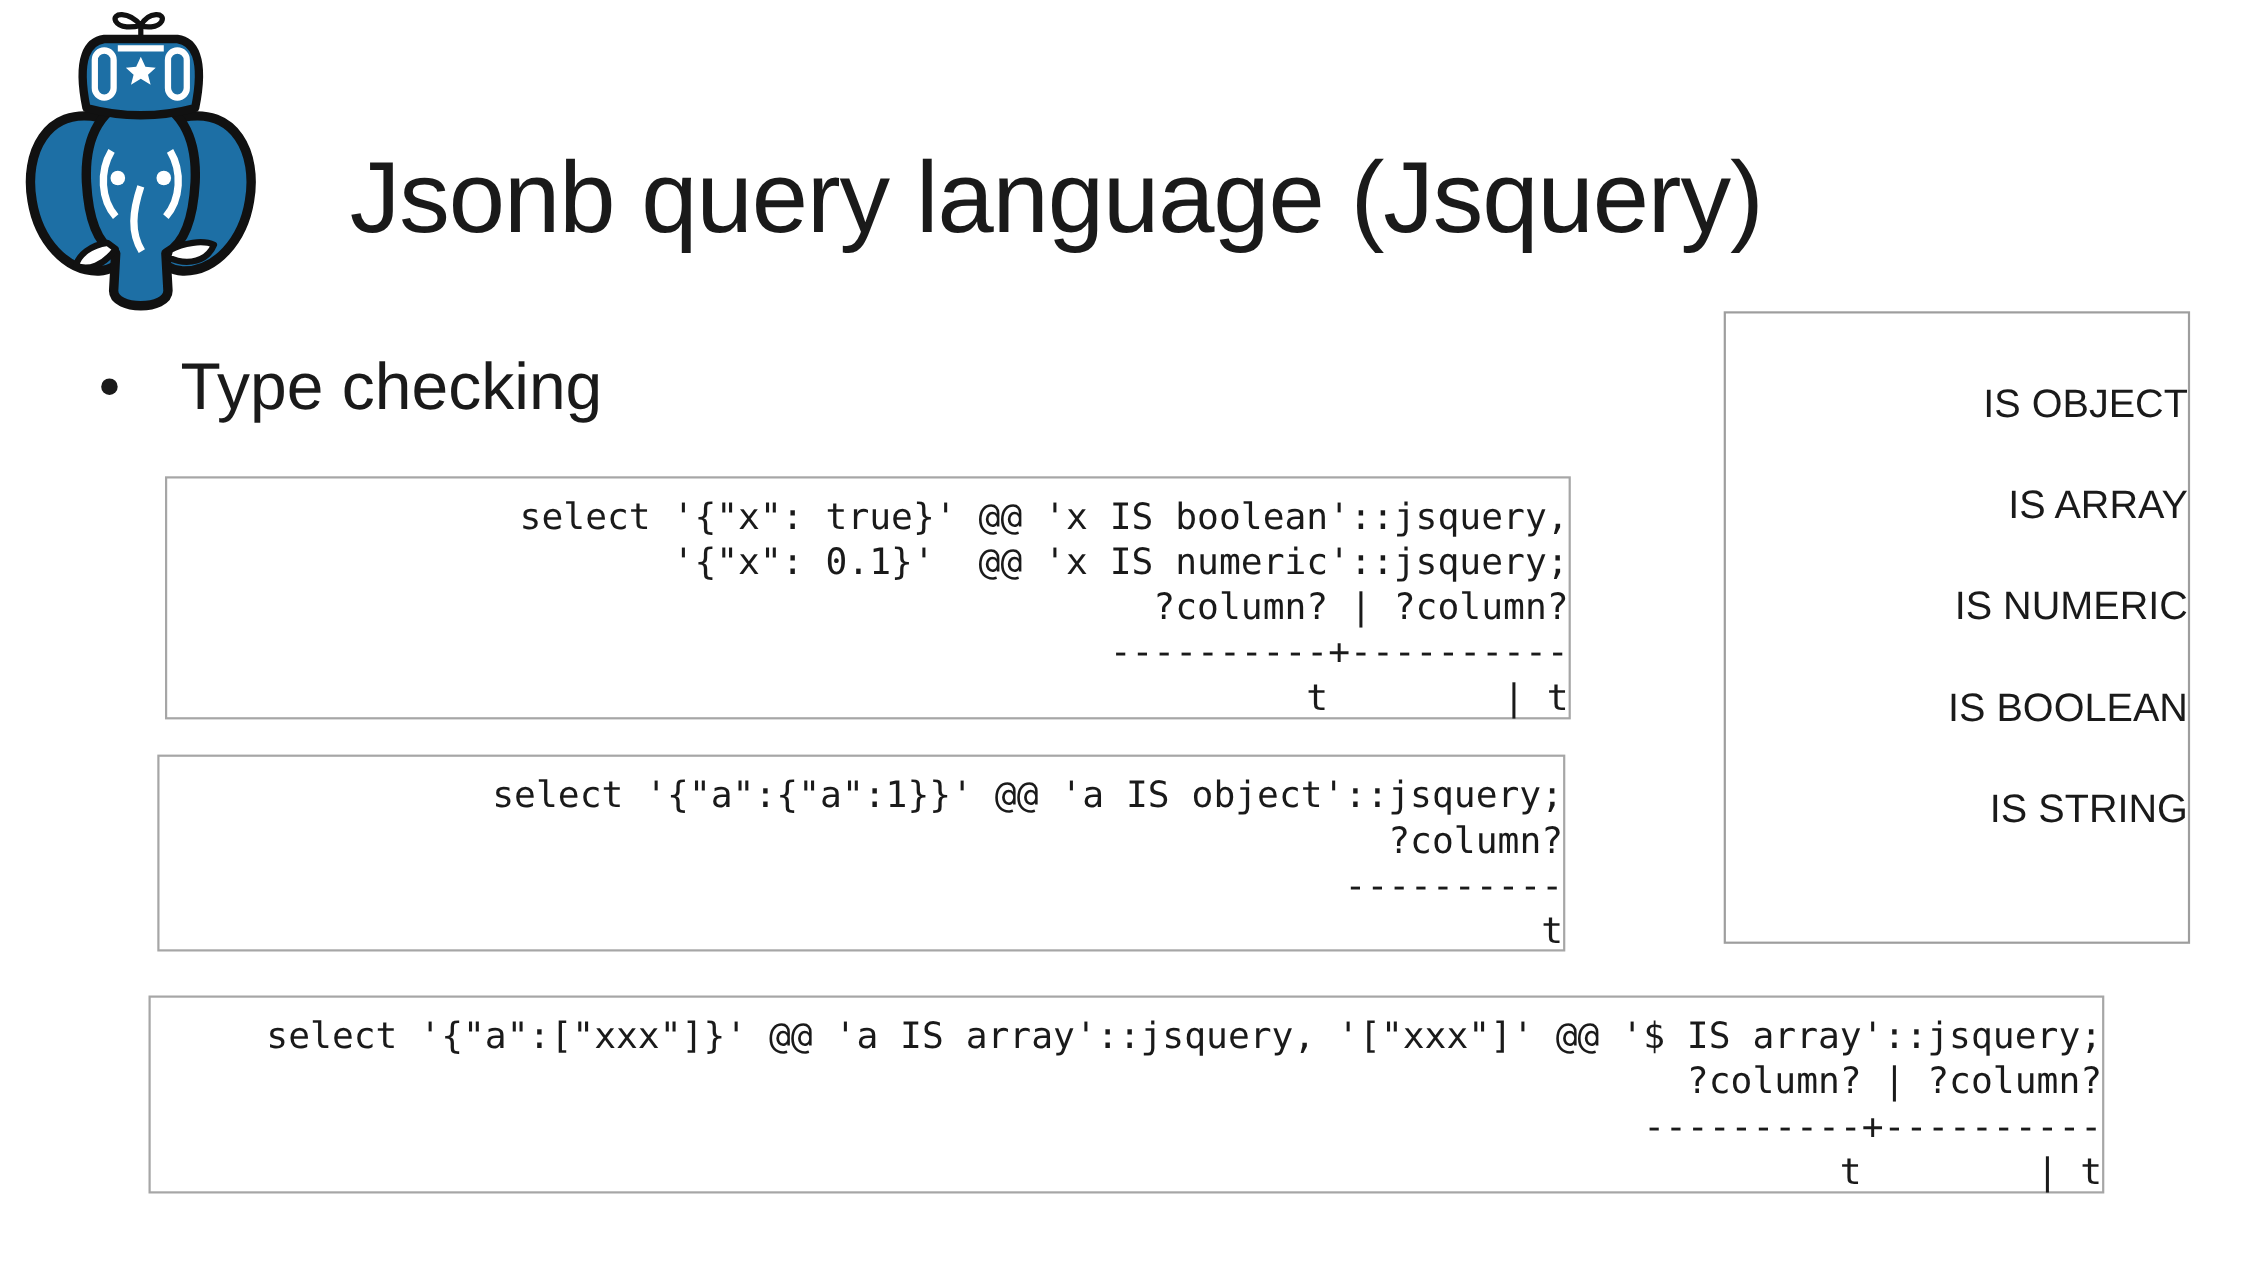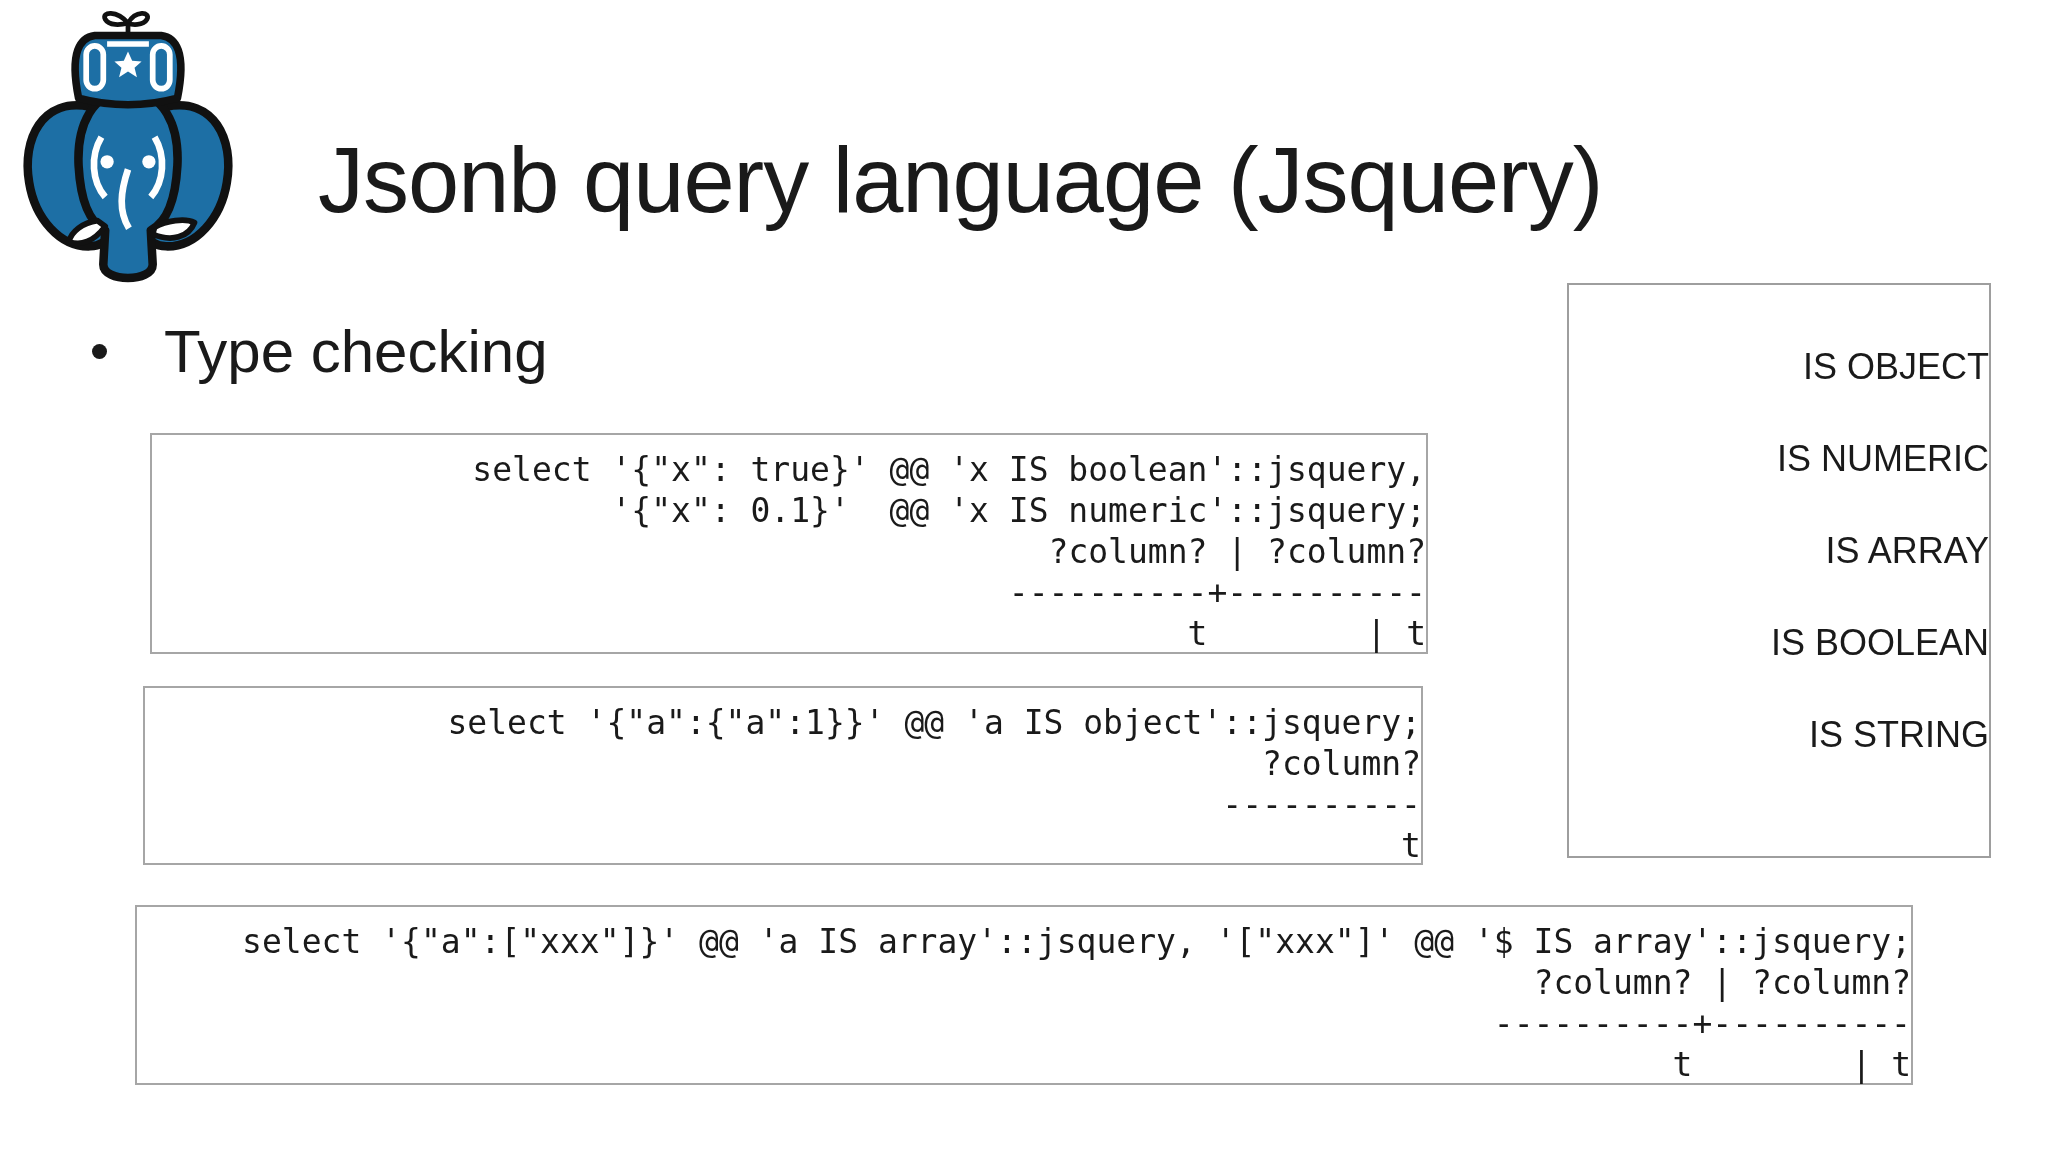--- a/index.html
+++ b/index.html
@@ -126,19 +126,19 @@
 
   <div class="codebox box3">
     <pre>select '{"a":["xxx"]}' @@ 'a IS array'::jsquery, '["xxx"]' @@ '$ IS array'::jsquery;
  ?column? | ?column?
 ----------+----------
  t        | t</pre>
   </div>
 
   <div class="type-panel">
     <div class="type-item">IS OBJECT</div>
+    <div class="type-item">IS ARRAY</div>
     <div class="type-item">IS NUMERIC</div>
-    <div class="type-item">IS ARRAY</div>
     <div class="type-item">IS BOOLEAN</div>
     <div class="type-item">IS STRING</div>
   </div>
 
 </div>
 
 </body></html>

